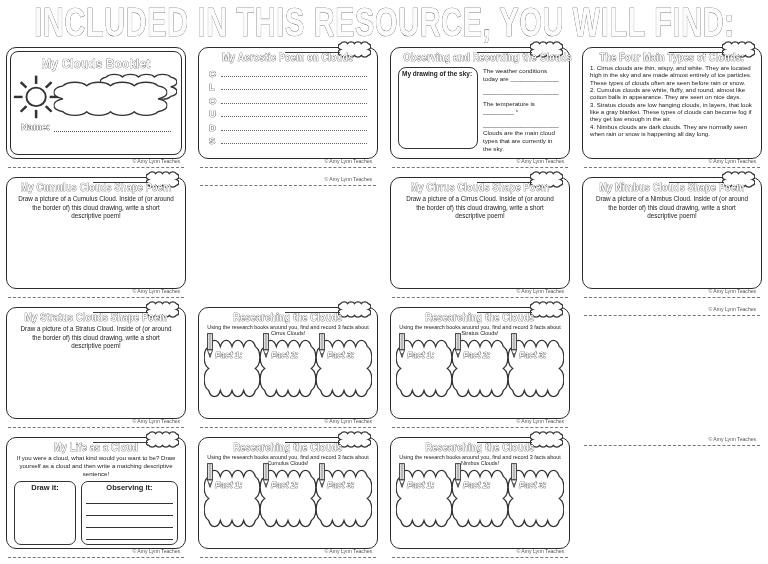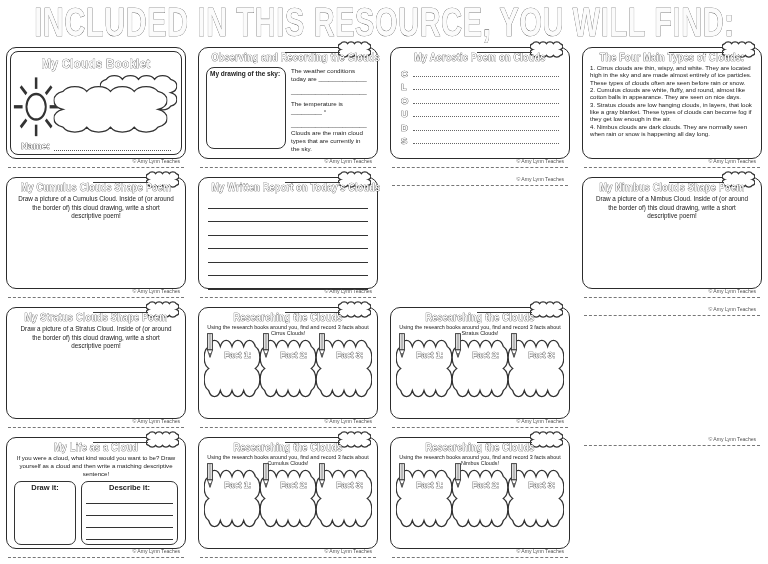--- a/index.html
+++ b/index.html
@@ -15,21 +15,21 @@
   .puff svg{width:100%;height:100%;display:block;}
   .bb{font-weight:700;color:#fbfbfb;-webkit-text-stroke:0.65px #3c3c3c;paint-order:stroke fill;}
   .card-title{text-align:center;font-size:10.5px;white-space:nowrap;transform:scaleX(0.86);transform-origin:center;margin-top:3px;letter-spacing:0.3px;}
   .credit{margin-left:auto;font-size:6px;color:#555;transform:scale(0.85);transform-origin:right top;margin-right:6px;line-height:1.2;}
   .cutline{border-top:1.1px dashed #777;margin:1px 2px 0;}
   .wline{border-bottom:1.1px solid #333;}
   
   .cover-pad{position:absolute;inset:3px;border:1.5px solid #2c2c2c;border-radius:8px;display:flex;flex-direction:column;}
   .cover-title{font-size:13.5px;margin-top:4px;}
   .cover-art{flex:1;width:100%;}
-  .cover-name{display:flex;align-items:flex-end;gap:4px;margin:0 10px 3px;}
+  .cover-name{display:flex;align-items:flex-end;gap:4px;margin:0 10px 22px;}
   .nl{font-size:9.5px;}
   .nline{flex:1;border-bottom:1.6px dotted #555;height:8px;}
   
   .obs{display:flex;gap:5px;padding:4px 7px 0;}
   .obs-draw{flex:0 0 80px;height:82px;border:1.4px solid #333;border-radius:8px;padding:2px 3px;box-sizing:border-box;}
   .obs-label{font-size:6.5px;font-weight:700;}
   .obs-right{flex:1;font-size:6.2px;line-height:1.3;padding-right:4px;}
   .gap{margin-top:4.5px;}
   
   .acr{padding:2px 10px 0;}
@@ -42,21 +42,21 @@
   .ft{font-size:6.1px;line-height:1.2;padding:1px 7px;}
   .ft p{margin:0;}
   
   .rep{padding:2px 9px;}
   .rep .wline{height:12.5px;}
   
   .res-instr{font-size:5.7px;text-align:center;margin-top:1px;transform:scaleX(0.95);}
   .res-row{display:flex;justify-content:space-between;padding:0 5px;margin-top:1px;}
   .fact{position:relative;width:56px;height:63px;}
   .fact-cloud{position:absolute;inset:0;width:100%;height:100%;}
-  .fact-label{position:absolute;top:13px;left:20px;font-size:8.5px;white-space:nowrap;}
+  .fact-label{position:absolute;top:13px;left:11px;font-size:8.5px;white-space:nowrap;font-style:italic;}
   .fact-pencil{position:absolute;top:-5px;left:1px;width:10px;height:27px;}
   
   .fav-prompt{font-size:6.7px;font-weight:700;padding:2px 7px 0;}
   .fav-lines{padding:0 7px;}
   .fav-lines .wline{height:11.5px;}
   
   .life-instr{font-size:6.1px;text-align:center;padding:1px 9px;line-height:1.3;}
   .life-row{display:flex;gap:5px;padding:2px 7px 4px;}
   .life-box{border:1.4px solid #333;border-radius:7px;height:64px;box-sizing:border-box;padding:1px 4px;background:#fff;}
   .life-draw{flex:0 0 62px;}
@@ -121,20 +121,59 @@
     <div class="cutline"></div>
   </div>
 
   <div class="cell">
     <div class="card">
       <div class="puff">
           <svg>
             <use href="#cloudy"></use>
           </svg>
         </div>
+      <div class="card-title bb">My Acrostic Poem on Clouds</div>
+      <div class="acr">
+        <div class="acr-row">
+            <span class="bb acr-letter">C</span>
+            <span class="acr-line"></span>
+          </div>
+        <div class="acr-row">
+            <span class="bb acr-letter">L</span>
+            <span class="acr-line"></span>
+          </div>
+        <div class="acr-row">
+            <span class="bb acr-letter">O</span>
+            <span class="acr-line"></span>
+          </div>
+        <div class="acr-row">
+            <span class="bb acr-letter">U</span>
+            <span class="acr-line"></span>
+          </div>
+        <div class="acr-row">
+            <span class="bb acr-letter">D</span>
+            <span class="acr-line"></span>
+          </div>
+        <div class="acr-row">
+            <span class="bb acr-letter">S</span>
+            <span class="acr-line"></span>
+          </div>
+      </div>
+    </div>
+    <div class="credit">© Amy Lynn Teaches</div>
+    <div class="cutline"></div>
+  </div>
+
+  <div class="cell">
+    <div class="card">
+      <div class="puff">
+          <svg>
+            <use href="#cloudy"></use>
+          </svg>
+        </div>
       <div class="card-title bb">Observing and Recording the Clouds</div>
       <div class="obs">
         <div class="obs-draw">
           <div class="obs-label">My drawing of the sky:</div>
         </div>
         <div class="obs-right">
           <div>The weather conditions today are ______________</div>
           <div class="gap">______________________</div>
           <div class="gap">The temperature is _________ °</div>
           <div class="gap">______________________</div>
@@ -146,59 +185,20 @@
     <div class="cutline"></div>
   </div>
 
   <div class="cell">
     <div class="card">
       <div class="puff">
           <svg>
             <use href="#cloudy"></use>
           </svg>
         </div>
-      <div class="card-title bb">My Acrostic Poem on Clouds</div>
-      <div class="acr">
-        <div class="acr-row">
-            <span class="bb acr-letter">C</span>
-            <span class="acr-line"></span>
-          </div>
-        <div class="acr-row">
-            <span class="bb acr-letter">L</span>
-            <span class="acr-line"></span>
-          </div>
-        <div class="acr-row">
-            <span class="bb acr-letter">O</span>
-            <span class="acr-line"></span>
-          </div>
-        <div class="acr-row">
-            <span class="bb acr-letter">U</span>
-            <span class="acr-line"></span>
-          </div>
-        <div class="acr-row">
-            <span class="bb acr-letter">D</span>
-            <span class="acr-line"></span>
-          </div>
-        <div class="acr-row">
-            <span class="bb acr-letter">S</span>
-            <span class="acr-line"></span>
-          </div>
-      </div>
-    </div>
-    <div class="credit">© Amy Lynn Teaches</div>
-    <div class="cutline"></div>
-  </div>
-
-  <div class="cell">
-    <div class="card">
-      <div class="puff">
-          <svg>
-            <use href="#cloudy"></use>
-          </svg>
-        </div>
       <div class="card-title bb">The Four Main Types of Clouds:</div>
       <div class="ft">
         <p>1. Cirrus clouds are thin, wispy, and white. They are located high in the sky and are made almost entirely of ice particles. These types of clouds often are seen before rain or snow.</p>
         <p>2. Cumulus clouds are white, fluffy, and round, almost like cotton balls in appearance. They are seen on nice days.</p>
         <p>3. Stratus clouds are low hanging clouds, in layers, that look like a gray blanket. These types of clouds can become fog if they get low enough in the air.</p>
         <p>4. Nimbus clouds are dark clouds. They are normally seen when rain or snow is happening all day long.</p>
       </div>
     </div>
     <div class="credit">© Amy Lynn Teaches</div>
     <div class="cutline"></div>
@@ -212,42 +212,34 @@
           </svg>
         </div>
       <div class="card-title bb">My Cumulus Clouds Shape Poem</div>
       <div class="shape-instr">Draw a picture of a Cumulus Cloud. Inside of (or around the border of) this cloud drawing, write a short descriptive poem!</div>
     </div>
     <div class="credit">© Amy Lynn Teaches</div>
     <div class="cutline"></div>
   </div>
 
   <div class="cell">
-    <div class="card">
-      <div class="puff">
-          <svg>
-            <use href="#cloudy"></use>
-          </svg>
-        </div>
-      <div class="card-title bb">My Written Report on Today's Clouds</div>
-      <div class="rep">
-        <div class="wline"></div>
-        <div class="wline"></div>
-        <div class="wline"></div>
-        <div class="wline"></div>
-        <div class="wline"></div>
-        <div class="wline"></div>
-        <div class="wline"></div>
-      </div>
-    </div>
-    <div class="credit">© Amy Lynn Teaches</div>
-    <div class="cutline"></div>
-  </div>
-
-  <div class="cell">
+    <div class="credit">© Amy Lynn Teaches</div>
+    <div class="cutline"></div>
+  </div>
+
+  <div class="cell">
+    <div class="card">
+      <div class="puff">
+          <svg>
+            <use href="#cloudy"></use>
+          </svg>
+        </div>
+      <div class="card-title bb">My Cirrus Clouds Shape Poem</div>
+      <div class="shape-instr">Draw a picture of a Cirrus Cloud. Inside of (or around the border of) this cloud drawing, write a short descriptive poem!</div>
+    </div>
     <div class="credit">© Amy Lynn Teaches</div>
     <div class="cutline"></div>
   </div>
 
   <div class="cell">
     <div class="card">
       <div class="puff">
           <svg>
             <use href="#cloudy"></use>
           </svg>
@@ -371,21 +363,21 @@
             <use href="#cloudy"></use>
           </svg>
         </div>
       <div class="card-title bb">My Life as a Cloud</div>
       <div class="life-instr">If you were a cloud, what kind would you want to be? Draw yourself as a cloud and then write a matching descriptive sentence!</div>
       <div class="life-row">
         <div class="life-box life-draw">
           <div class="life-label">Draw it:</div>
         </div>
         <div class="life-box life-desc">
-          <div class="life-label">Describe it:</div>
+          <div class="life-label">Observing it:</div>
           <div class="wline"></div>
           <div class="wline"></div>
           <div class="wline"></div>
           <div class="wline"></div>
         </div>
       </div>
     </div>
     <div class="credit">© Amy Lynn Teaches</div>
     <div class="cutline"></div>
   </div>

